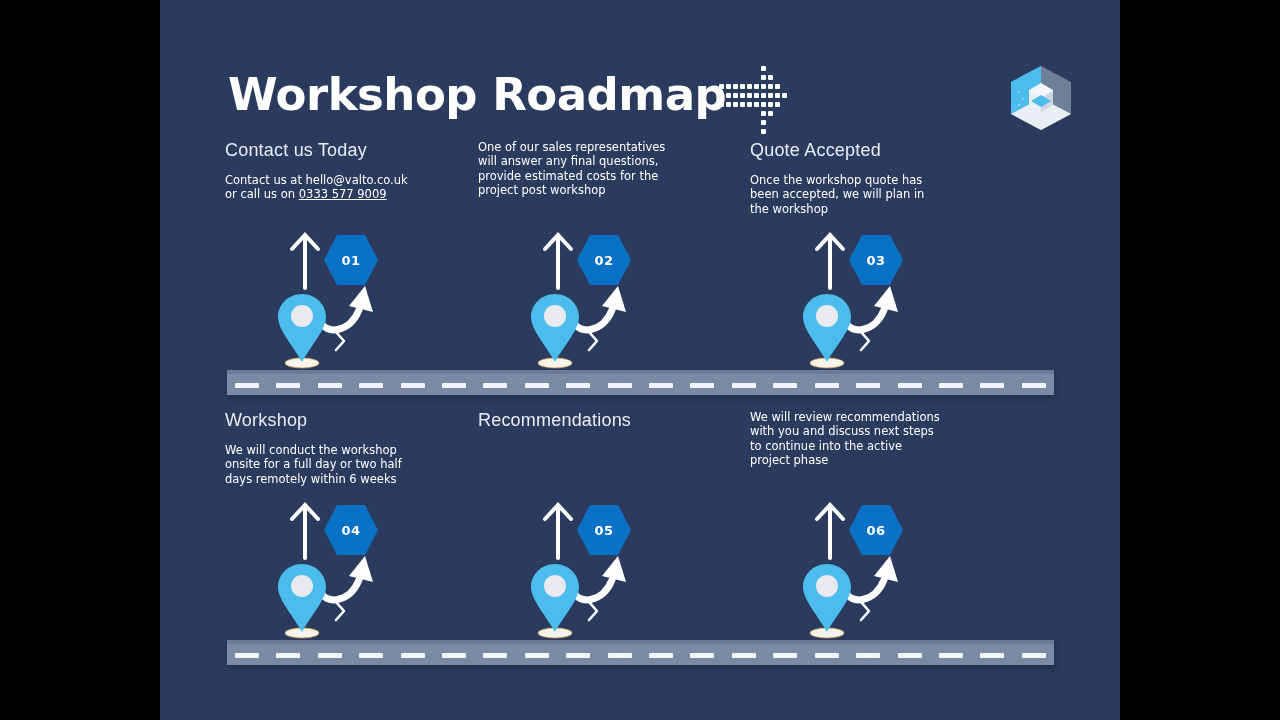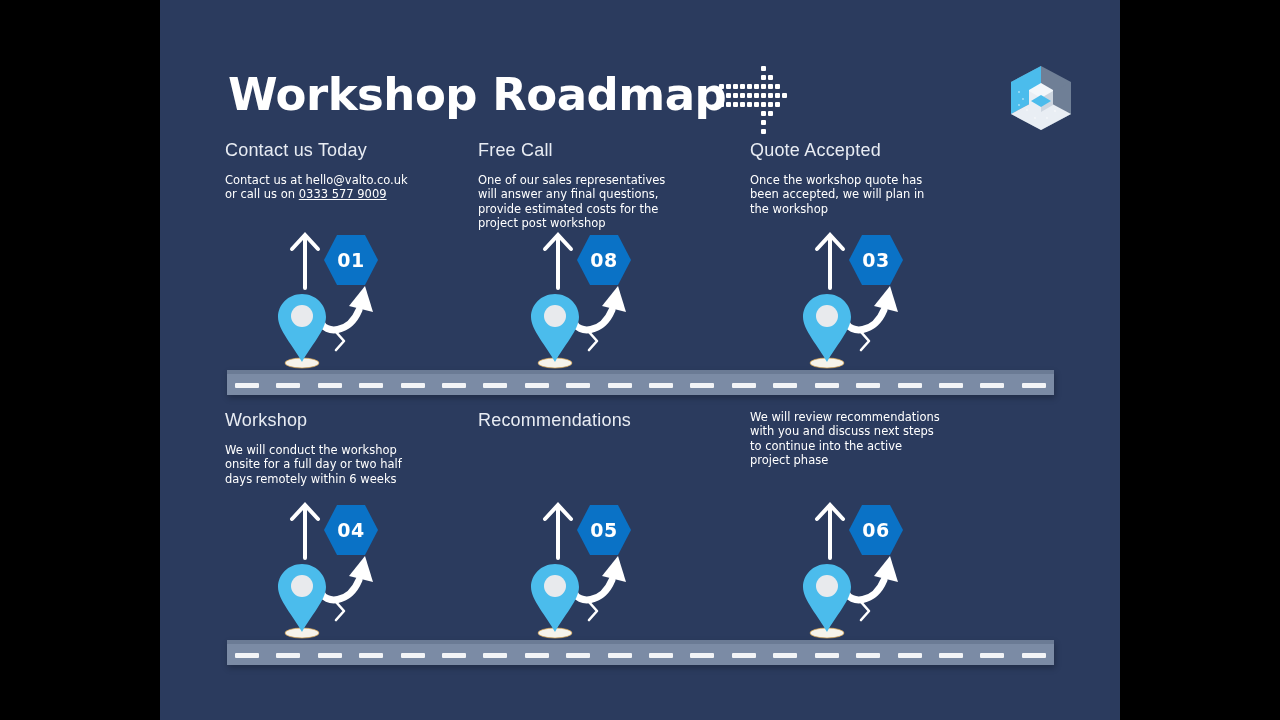--- a/index.html
+++ b/index.html
@@ -101,21 +101,21 @@
   .marker { position: absolute; width: 160px; height: 140px; }
   .step.c0 .marker { left: 48px; top: 90px; }
   .step.c1 .marker { left: 48px; top: 90px; }
   .step.c2 .marker { left: 48px; top: 90px; }
 
   .up-arrow { position: absolute; left: 12px; top: 0px; width: 40px; height: 60px; }
   .hexagon  { position: absolute; left: 50px; top: 2px;  width: 56px; height: 56px; }
   .hex-num {
     position: absolute; left: 50px; top: 2px; width: 56px; height: 56px;
     display: flex; align-items: center; justify-content: center;
-    color: #ffffff; font-size: 19px; font-weight: 700;
+    color: #ffffff; font-size: 13px; font-weight: 700;
     font-family: "DejaVu Sans", sans-serif; letter-spacing: 0.5px;
   }
   .curve-arrow { position: absolute; left: 46px; top: 52px; width: 62px; height: 54px; }
   .pin { position: absolute; left: 3px; top: 62px; width: 52px; height: 78px; }
   .chevron { position: absolute; left: 58px; top: 98px; width: 18px; height: 26px; }
 </style>
 </head>
 <body>
 
 <div id="stage">
@@ -252,37 +252,36 @@
           </div>
           <div class="chevron">
             <svg width="18" height="26" viewBox="0 0 18 26">
                 <polyline points="5,4 13,13 5,22" stroke="#ffffff" stroke-width="2.6" fill="none" stroke-linecap="round" stroke-linejoin="round"></polyline>
               </svg>
           </div>
         </div>
       </div>
 
       <div class="step c1">
-        <div class="step-title">Free Call</div>
         <div class="step-desc">One of our sales representatives will answer any final questions, provide estimated costs for the project post workshop</div>
         <div class="marker">
           <div class="up-arrow">
             <svg width="40" height="60" viewBox="0 0 40 60">
                 <g stroke="#ffffff" stroke-width="4" fill="none" stroke-linecap="round">
                   <line x1="20" y1="58" x2="20" y2="6"></line>
                   <polyline points="7,19 20,5 33,19"></polyline>
                 </g>
               </svg>
           </div>
           <div class="hexagon">
             <svg width="56" height="56" viewBox="0 0 56 56">
                 <polygon points="14,3 42,3 55,28 42,53 14,53 1,28" fill="#0a72c6"></polygon>
               </svg>
           </div>
-          <div class="hex-num">08</div>
+          <div class="hex-num">02</div>
           <div class="curve-arrow">
             <svg width="62" height="54" viewBox="0 0 62 54">
                 <path d="M2 40 C 6 52, 30 52, 40 28" stroke="#ffffff" stroke-width="7" fill="none" stroke-linecap="round"></path>
                 <polygon points="46,4 54,30 30,24" fill="#ffffff"></polygon>
               </svg>
           </div>
           <div class="pin">
             <svg width="52" height="78" viewBox="0 0 52 78">
                 <ellipse cx="26" cy="71" rx="17" ry="5" fill="#f6f3ec"></ellipse>
                 <ellipse cx="26" cy="71" rx="17" ry="5" fill="none" stroke="#d8a34a" stroke-width="1" opacity="0.7"></ellipse>

